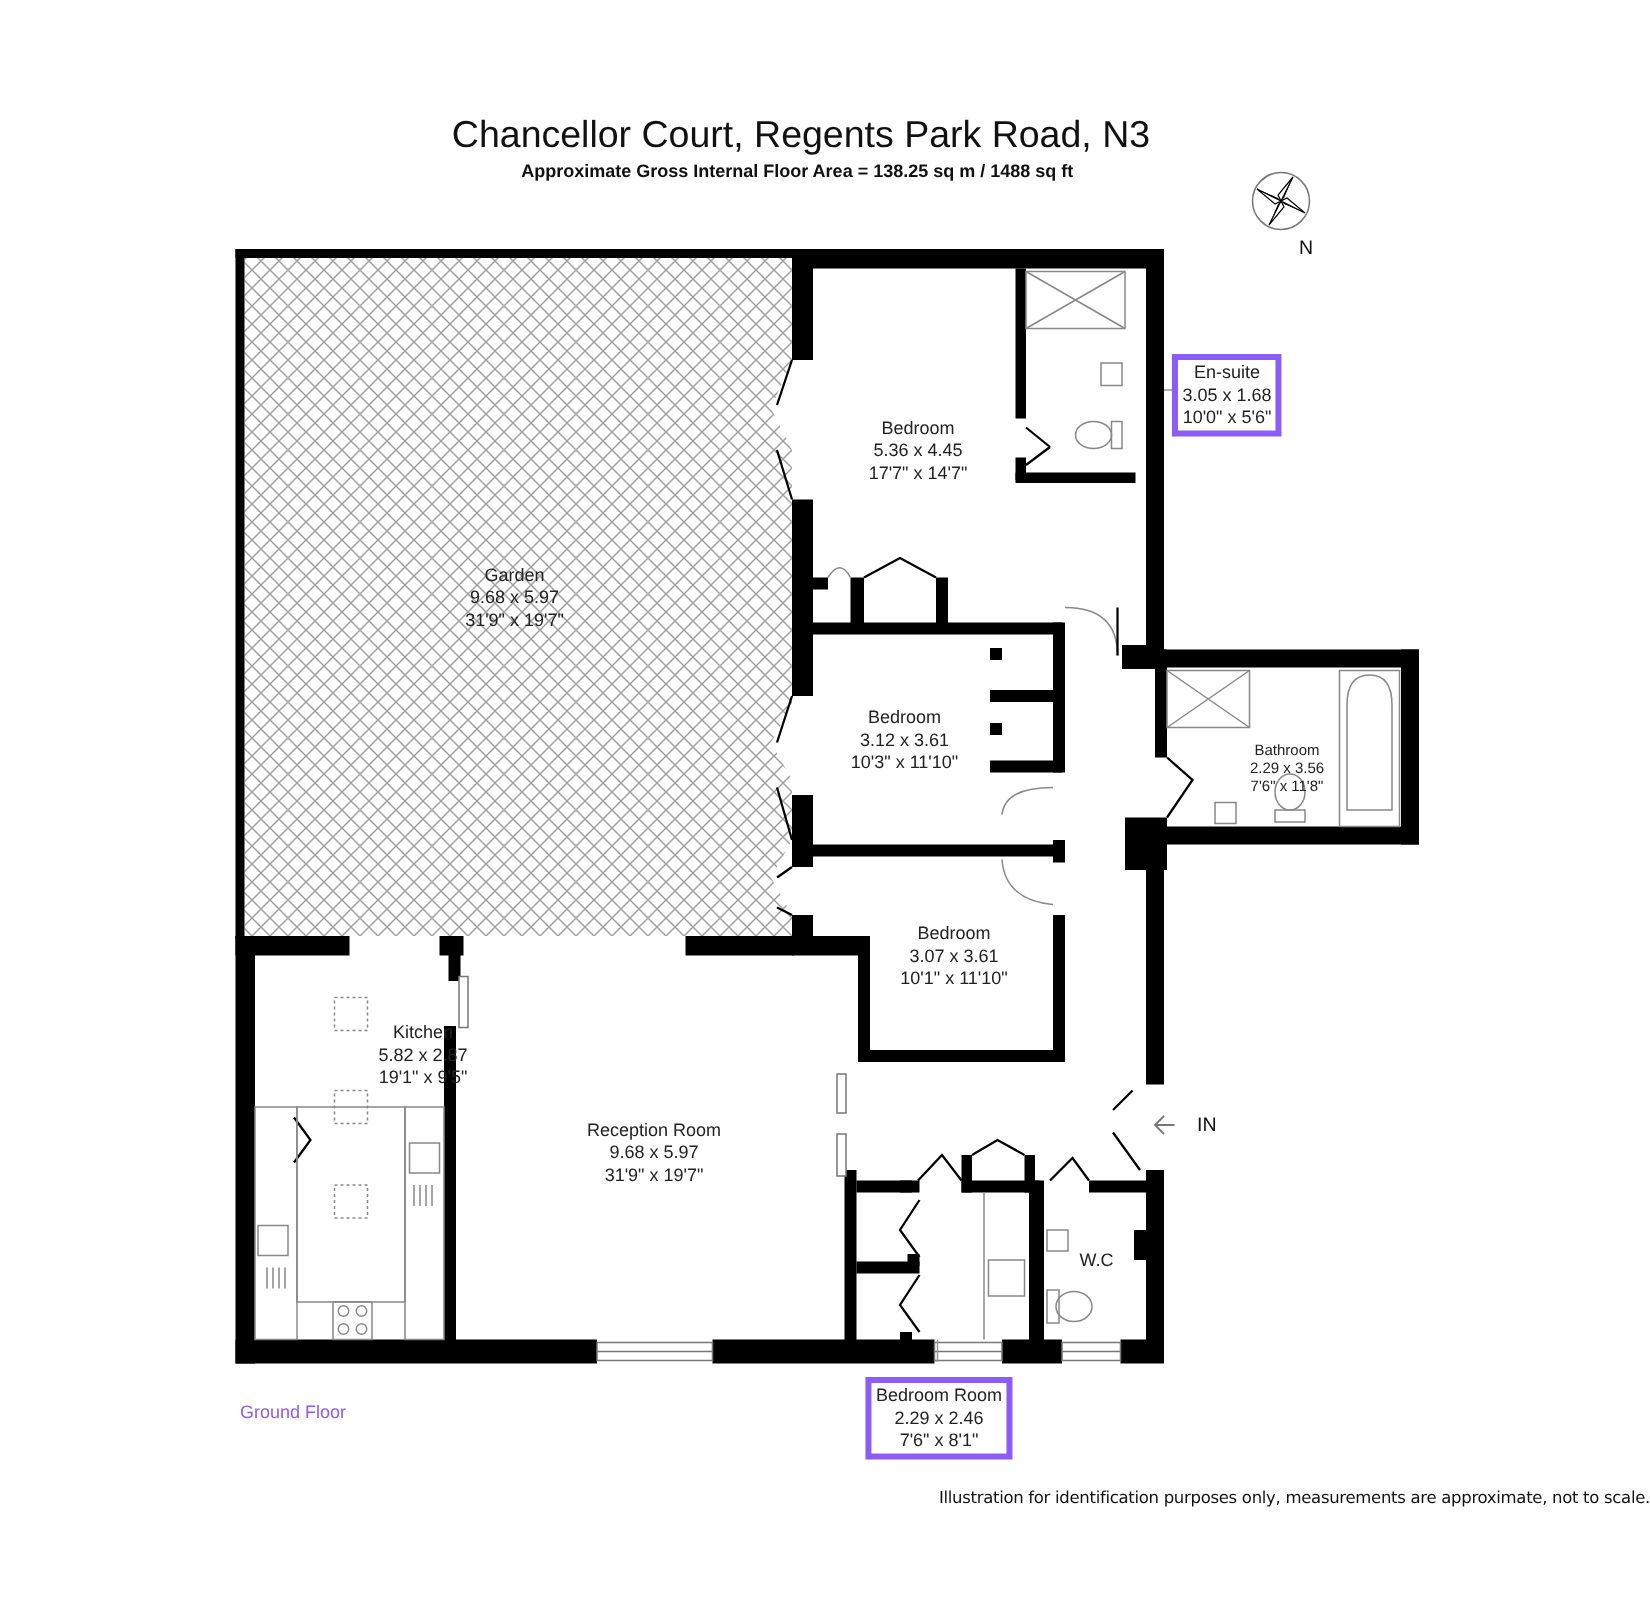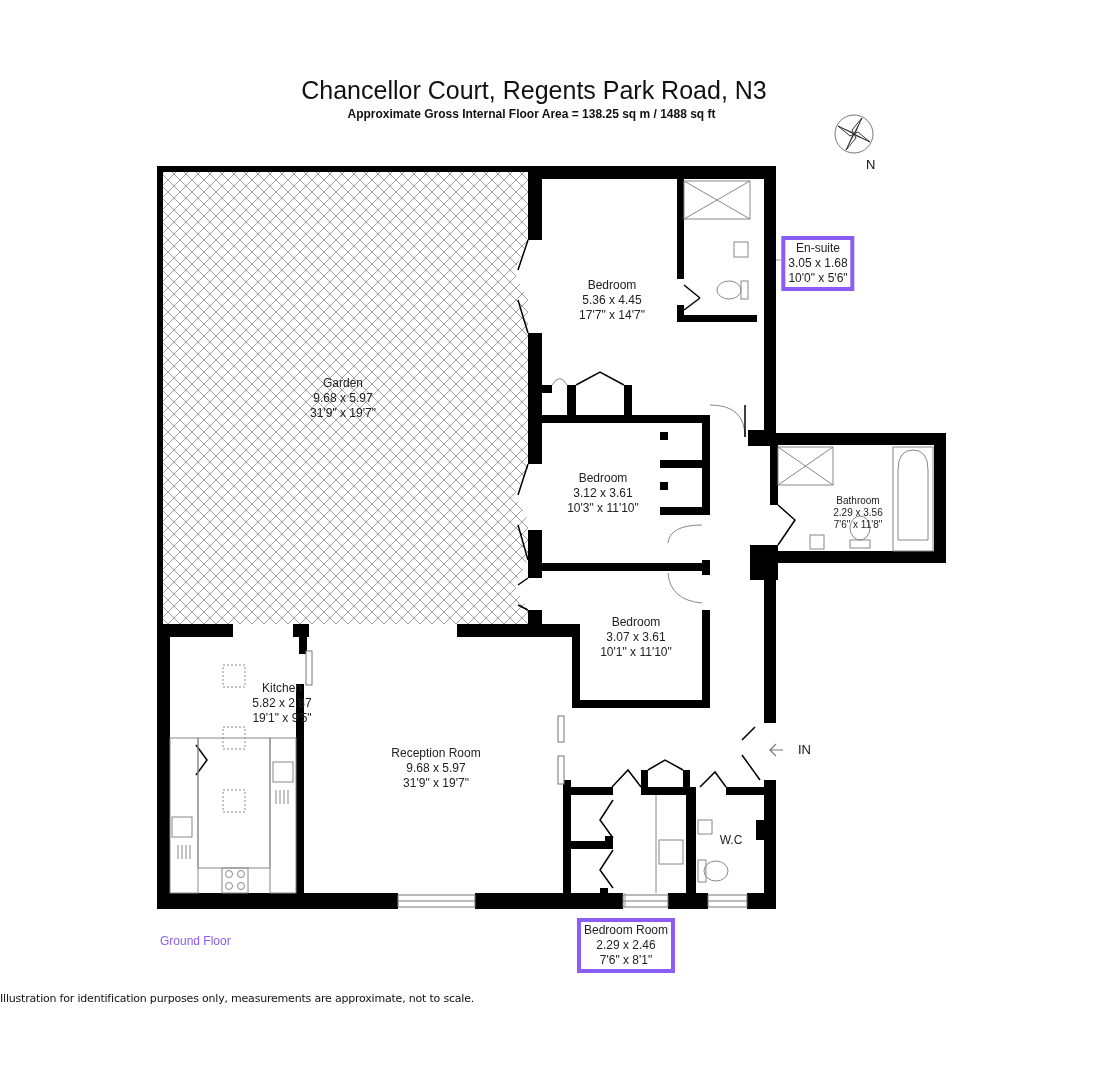--- a/index.html
+++ b/index.html
@@ -9,21 +9,21 @@
            font-size:25px; color:#111; }
   .subtitle { position:absolute; left:0; width:1063px; top:107px; text-align:center;
               font-size:12px; font-weight:bold; color:#111; }
   svg.plan { position:absolute; left:0; top:0; }
   .label { position:absolute; text-align:center; font-size:12px; line-height:15px; color:#222;
            transform:translateX(-50%); white-space:nowrap; }
   .label.small { font-size:10px; line-height:12px;margin-top:20px; }
   .label.boxed { border:4px solid #8b5cf6; background:#fff; padding:1px 3px; }
   .label span { display:block; }
   .floor-name { position:absolute; left:160px; top:934px; font-size:12px; color:#8b5cf6; }
-  .disclaimer { position:absolute; left:0; width:1100px; top:992px; text-align:left;
+  .disclaimer { position:absolute; left:0; width:1100px; top:992px; text-align:right;
                 font-size:11px; color:#111; font-family:"DejaVu Sans", sans-serif; letter-spacing:-0.2px; }
   .entry { position:absolute; left:766px; top:742px; font-size:13px; color:#111;margin-left:32px; }
   .compass { position:absolute; left:832px; top:112px; }
   .compass-n { position:absolute; left:866px; top:157px; font-size:13px; }
 </style>
 </head>
 <body>
 
 <div class="title">Chancellor Court, Regents Park Road, N3</div>
 <div class="subtitle">Approximate Gross Internal Floor Area = 138.25 sq m / 1488 sq ft</div>

